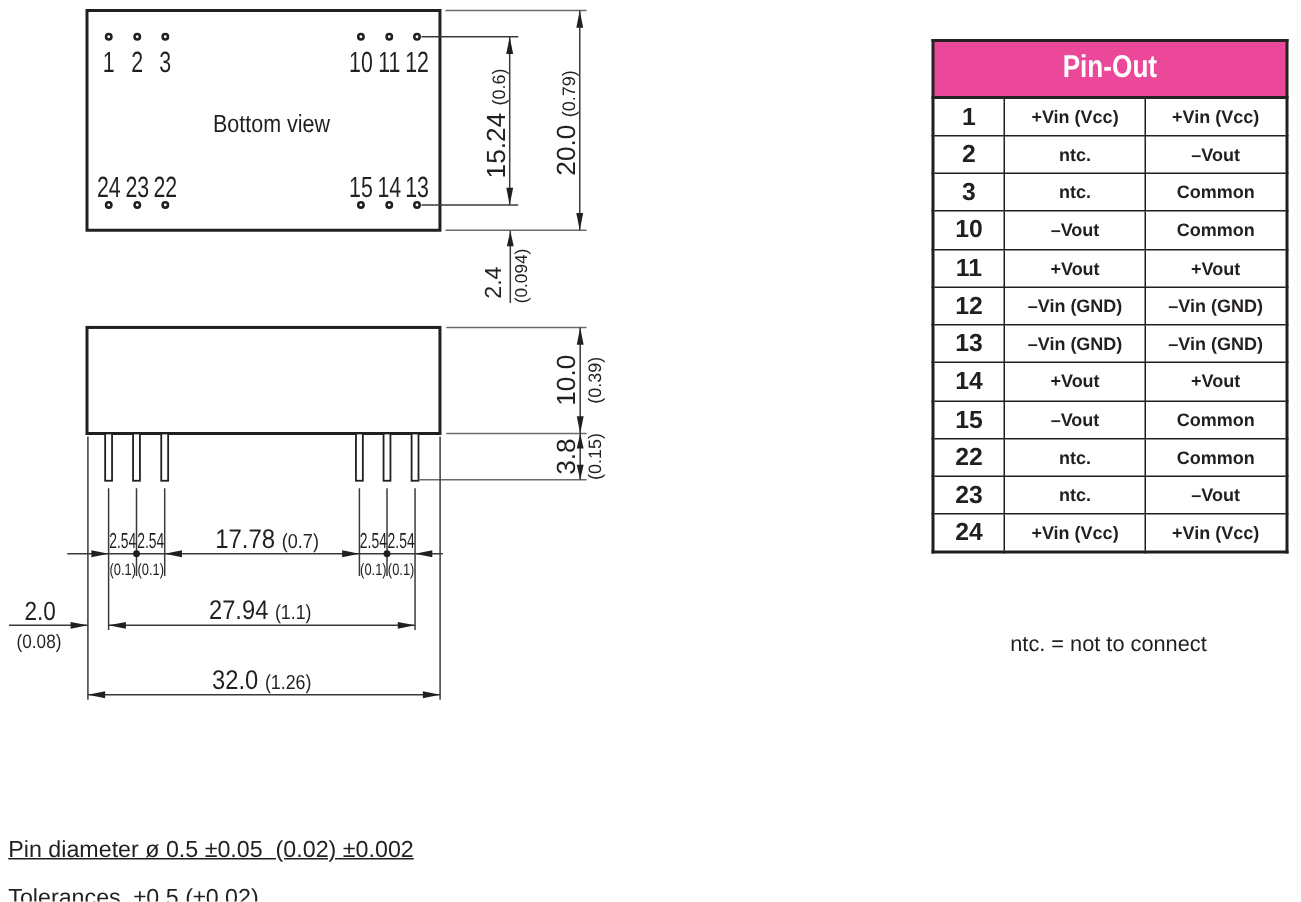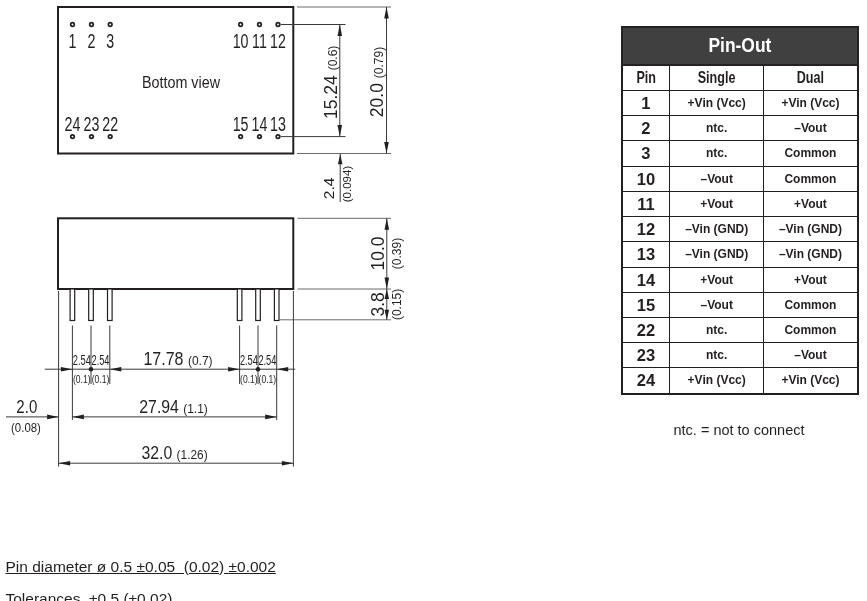--- a/index.html
+++ b/index.html
@@ -4,21 +4,21 @@
 <style>
 html,body{margin:0;padding:0;}
 body{width:867px;height:601px;position:relative;background:#fff;
   font-family:"Liberation Sans",sans-serif;color:#231f20;}
 svg text{font-family:"Liberation Sans",sans-serif;}
 #drawing{position:absolute;left:0;top:0;}
 #pintable{position:absolute;left:620.7px;top:26px;border-collapse:collapse;
   table-layout:fixed;width:236px;border:2px solid #231f20;}
 #pintable th,#pintable td{border:1.4px solid #231f20;text-align:center;
   padding:0;font-size:12px;height:24.22px;line-height:24.22px;font-weight:bold;}
-#pintable .hdr{background:#404040;color:#fff;font-weight:bold;font-size:21px;
+#pintable .hdr{background:#ec4899;color:#fff;font-weight:bold;font-size:21px;
   height:35.8px;line-height:31.8px;border:2px solid #262223;}
 #pintable th{font-weight:bold;font-size:17px;}
 #pintable td.pn{font-weight:bold;font-size:16.5px;}
 .sq{display:inline-block;transform:scaleX(0.83) translateY(-1px);}
 .sh{display:inline-block;transform:scaleX(0.74);}
 .caption{position:absolute;left:621px;top:409.5px;width:236px;text-align:center;
   font-size:14.5px;margin-top:12px;}
 .note{position:absolute;left:5.5px;font-size:15.5px;text-decoration:underline;}
 </style>
 </head>
@@ -127,25 +127,20 @@
 <colgroup>
       <col style="width:48px">
       <col style="width:94px">
       <col style="width:94px">
     </colgroup>
 <tbody>
       <tr>
         <td class="hdr" colspan="3"><span class="sq">Pin-Out</span></td>
       </tr>
 <tr>
-        <th><span class="sh">Pin</span></th>
-        <th><span class="sh">Single</span></th>
-        <th><span class="sh">Dual</span></th>
-      </tr>
-<tr>
         <td class="pn">1</td>
         <td>+Vin (Vcc)</td>
         <td>+Vin (Vcc)</td>
       </tr>
 <tr>
         <td class="pn">2</td>
         <td>ntc.</td>
         <td>–Vout</td>
       </tr>
 <tr>

